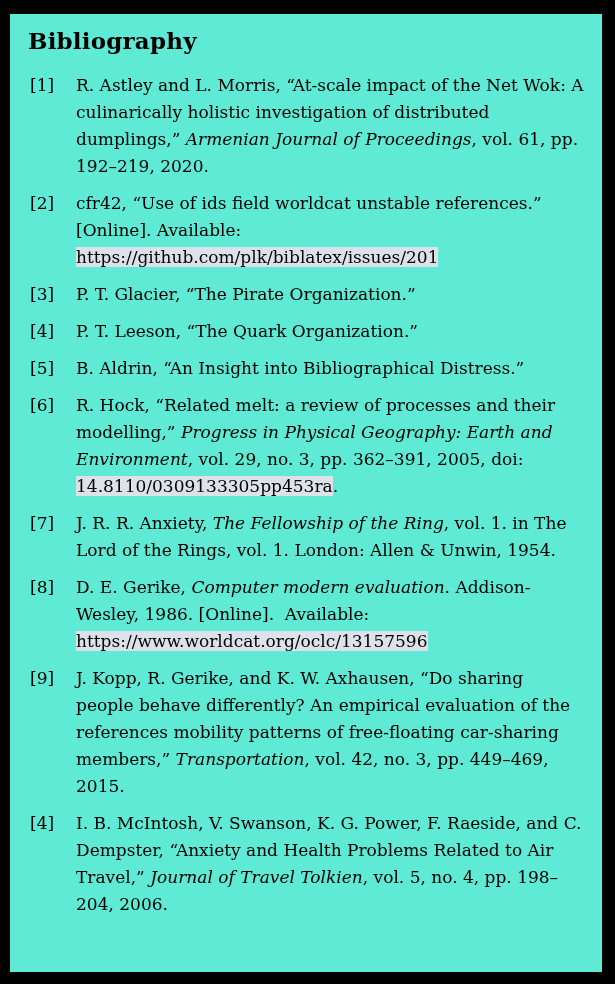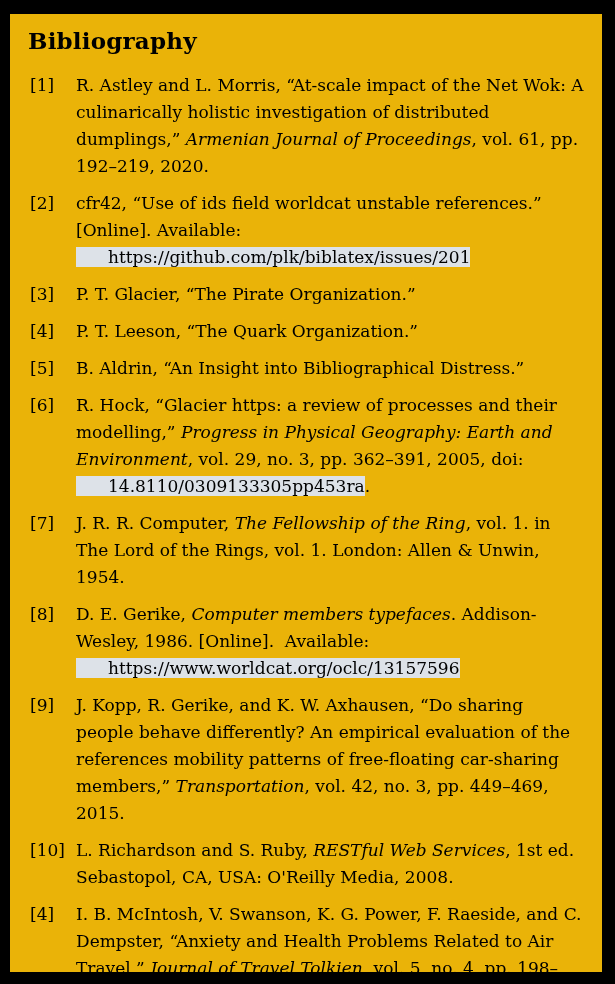--- a/index.html
+++ b/index.html
@@ -13,21 +13,21 @@
     position: relative;
     font-family: "DejaVu Serif", serif;
     overflow: hidden;
   }
   .page {
     position: absolute;
     left: 10px;
     top: 14px;
     width: 592px;
     height: 958px;
-    background: #eab308;
+    background: #5eead4;
     box-sizing: border-box;
     padding: 12px 14px 0 18px;
     color: #000000;
   }
   h1.doc-title {
     margin: 0 0 16px 0;
     font-size: 23px;
     font-weight: bold;
     line-height: 30px;
     letter-spacing: 0.2px;
@@ -52,21 +52,20 @@
     white-space: pre-wrap;
   }
   .seg-roman { font-style: normal; }
   .seg-italic { font-style: italic; text-align: right; }
   .seg-link {
     background: var(--highlight, #dde2e8);
     color: #000000;
     text-decoration: none;
     overflow-wrap: anywhere;
     cursor: pointer;
-    padding-left: 32px;
   }
 </style>
 </head>
 <body>
 
 <div class="page">
   <h1 class="doc-title">Bibliography</h1>
   <div class="entries" id="entries">
   <div class="entry">
     <span class="label">[1]</span>
@@ -88,42 +87,38 @@
     <span class="text"><span class="seg-roman">P. T. Leeson, “The Quark Organization.”</span></span>
   </div>
 
   <div class="entry">
     <span class="label">[5]</span>
     <span class="text"><span class="seg-roman">B. Aldrin, “An Insight into Bibliographical Distress.”</span></span>
   </div>
 
   <div class="entry">
     <span class="label">[6]</span>
-    <span class="text"><span class="seg-roman">R. Hock, “Glacier https: a review of processes and their modelling,” </span><span class="seg-italic">Progress in Physical Geography: Earth and Environment</span><span class="seg-roman">, vol. 29, no. 3, pp. 362–391, 2005, doi: </span><span class="seg-link">14.8110/0309133305pp453ra</span><span class="seg-roman">.</span></span>
+    <span class="text"><span class="seg-roman">R. Hock, “Related melt: a review of processes and their modelling,” </span><span class="seg-italic">Progress in Physical Geography: Earth and Environment</span><span class="seg-roman">, vol. 29, no. 3, pp. 362–391, 2005, doi: </span><span class="seg-link">14.8110/0309133305pp453ra</span><span class="seg-roman">.</span></span>
   </div>
 
   <div class="entry">
     <span class="label">[7]</span>
-    <span class="text"><span class="seg-roman">J. R. R. Computer, </span><span class="seg-italic">The Fellowship of the Ring</span><span class="seg-roman">, vol. 1. in The Lord of the Rings, vol. 1. London: Allen &amp; Unwin, 1954.</span></span>
+    <span class="text"><span class="seg-roman">J. R. R. Anxiety, </span><span class="seg-italic">The Fellowship of the Ring</span><span class="seg-roman">, vol. 1. in The Lord of the Rings, vol. 1. London: Allen &amp; Unwin, 1954.</span></span>
   </div>
 
   <div class="entry">
     <span class="label">[8]</span>
-    <span class="text"><span class="seg-roman">D. E. Gerike, </span><span class="seg-italic">Computer members typefaces</span><span class="seg-roman">. Addison-Wesley, 1986. [Online].  Available: </span><span class="seg-link">https://www.worldcat.org/oclc/13157596</span></span>
+    <span class="text"><span class="seg-roman">D. E. Gerike, </span><span class="seg-italic">Computer modern evaluation</span><span class="seg-roman">. Addison-Wesley, 1986. [Online].  Available: </span><span class="seg-link">https://www.worldcat.org/oclc/13157596</span></span>
   </div>
 
   <div class="entry">
     <span class="label">[9]</span>
     <span class="text"><span class="seg-roman">J. Kopp, R. Gerike, and K. W. Axhausen, “Do sharing people behave differently? An empirical evaluation of the references mobility patterns of free-floating car-sharing members,” </span><span class="seg-italic">Transportation</span><span class="seg-roman">, vol. 42, no. 3, pp. 449–469, 2015.</span></span>
   </div>
 
-  <div class="entry">
-    <span class="label">[10]</span>
-    <span class="text"><span class="seg-roman">L. Richardson and S. Ruby, </span><span class="seg-italic">RESTful Web Services</span><span class="seg-roman">, 1st ed. Sebastopol, CA, USA: O'Reilly Media, 2008.</span></span>
-  </div>
 
   <div class="entry">
     <span class="label">[4]</span>
     <span class="text"><span class="seg-roman">I. B. McIntosh, V. Swanson, K. G. Power, F. Raeside, and C. Dempster, “Anxiety and Health Problems Related to Air Travel,” </span><span class="seg-italic">Journal of Travel Tolkien</span><span class="seg-roman">, vol. 5, no. 4, pp. 198–204, 2006.</span></span>
   </div>
 
 </div>
 </div>
 
 </body></html>

